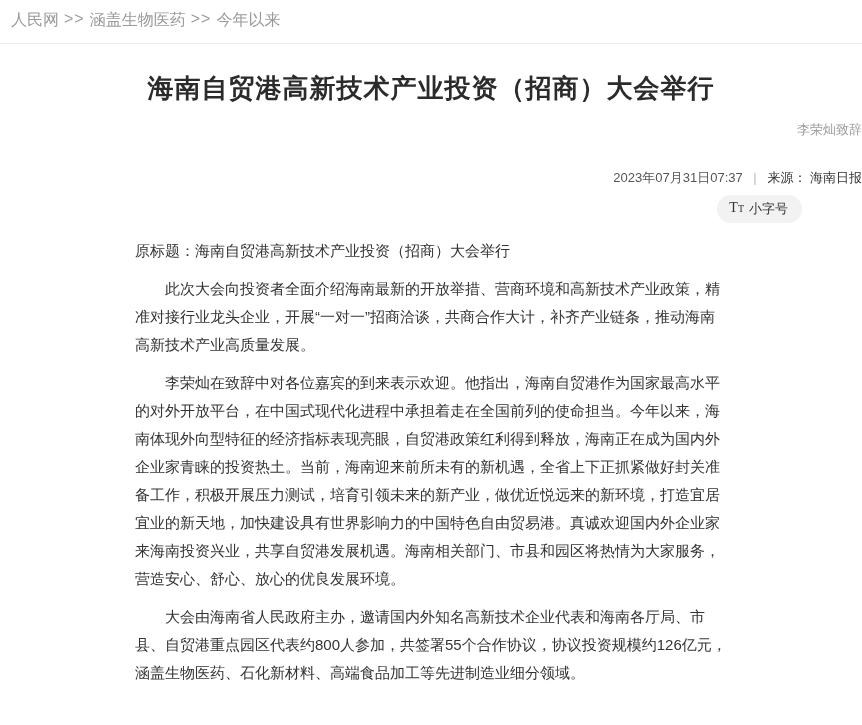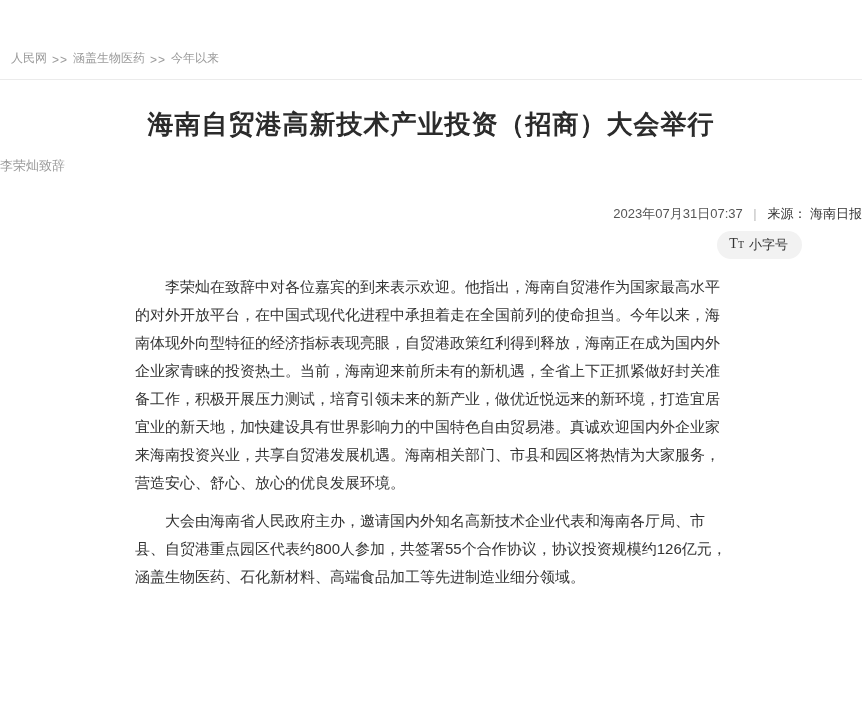--- a/index.html
+++ b/index.html
@@ -7,25 +7,24 @@
     width: 862px;
     height: 725px;
     background: #ffffff;
     font-family: "Liberation Sans", "DejaVu Sans", sans-serif;
     overflow: hidden;
   }
   
   .breadcrumb-bar {
     padding: 10px 0 12px 11px;
     border-bottom: 1px solid #ebebeb;
-    font-size: 12px;
+    font-size: 16px;
     color: #9a9a9a;
     display: flex;
-    align-items: flex-end;
-    margin-top: 40px;
+    align-items: flex-start;
   }
   .breadcrumb-bar a.crumb {
     color: #9a9a9a;
     text-decoration: none;
     cursor: pointer;
   }
   .breadcrumb-bar .crumb-sep {
     margin: 0 5px;
     color: #9a9a9a;
     letter-spacing: 1px;
@@ -34,21 +33,21 @@
   .article-title {
     margin-top: 27px;
     text-align: center;
     font-size: 26px;
     font-weight: bold;
     color: #2b2b2b;
     letter-spacing: 1px;
   }
   .article-subtitle {
     margin-top: 15px;
-    text-align: left;
+    text-align: right;
     font-size: 13px;
     color: #9a9a9a;
   }
   .article-meta {
     margin-top: 30px;
     text-align: right;
     font-size: 13px;
     color: #555555;
   }
   .article-meta .meta-sep {
@@ -123,16 +122,18 @@
 </div>
 
 <div class="toolbar-row">
   <button class="font-size-pill">
     <span class="tt-icon"><span class="t-big">T</span><span class="t-small">T</span></span>
     <span>小字号</span>
   </button>
 </div>
 
 <div class="article-body">
+  <p class="original-title"><span>原标题：</span><span>海南自贸港高新技术产业投资（招商）大会举行</span></p>
+  <p class="indent">此次大会向投资者全面介绍海南最新的开放举措、营商环境和高新技术产业政策，精准对接行业龙头企业，开展“一对一”招商洽谈，共商合作大计，补齐产业链条，推动海南高新技术产业高质量发展。</p>
   <p class="indent">李荣灿在致辞中对各位嘉宾的到来表示欢迎。他指出，海南自贸港作为国家最高水平的对外开放平台，在中国式现代化进程中承担着走在全国前列的使命担当。今年以来，海南体现外向型特征的经济指标表现亮眼，自贸港政策红利得到释放，海南正在成为国内外企业家青睐的投资热土。当前，海南迎来前所未有的新机遇，全省上下正抓紧做好封关准备工作，积极开展压力测试，培育引领未来的新产业，做优近悦远来的新环境，打造宜居宜业的新天地，加快建设具有世界影响力的中国特色自由贸易港。真诚欢迎国内外企业家来海南投资兴业，共享自贸港发展机遇。海南相关部门、市县和园区将热情为大家服务，营造安心、舒心、放心的优良发展环境。</p>
   <p class="indent">大会由海南省人民政府主办，邀请国内外知名高新技术企业代表和海南各厅局、市县、自贸港重点园区代表约800人参加，共签署55个合作协议，协议投资规模约126亿元，涵盖生物医药、石化新材料、高端食品加工等先进制造业细分领域。</p>
 
 </div>
 
 </body></html>

